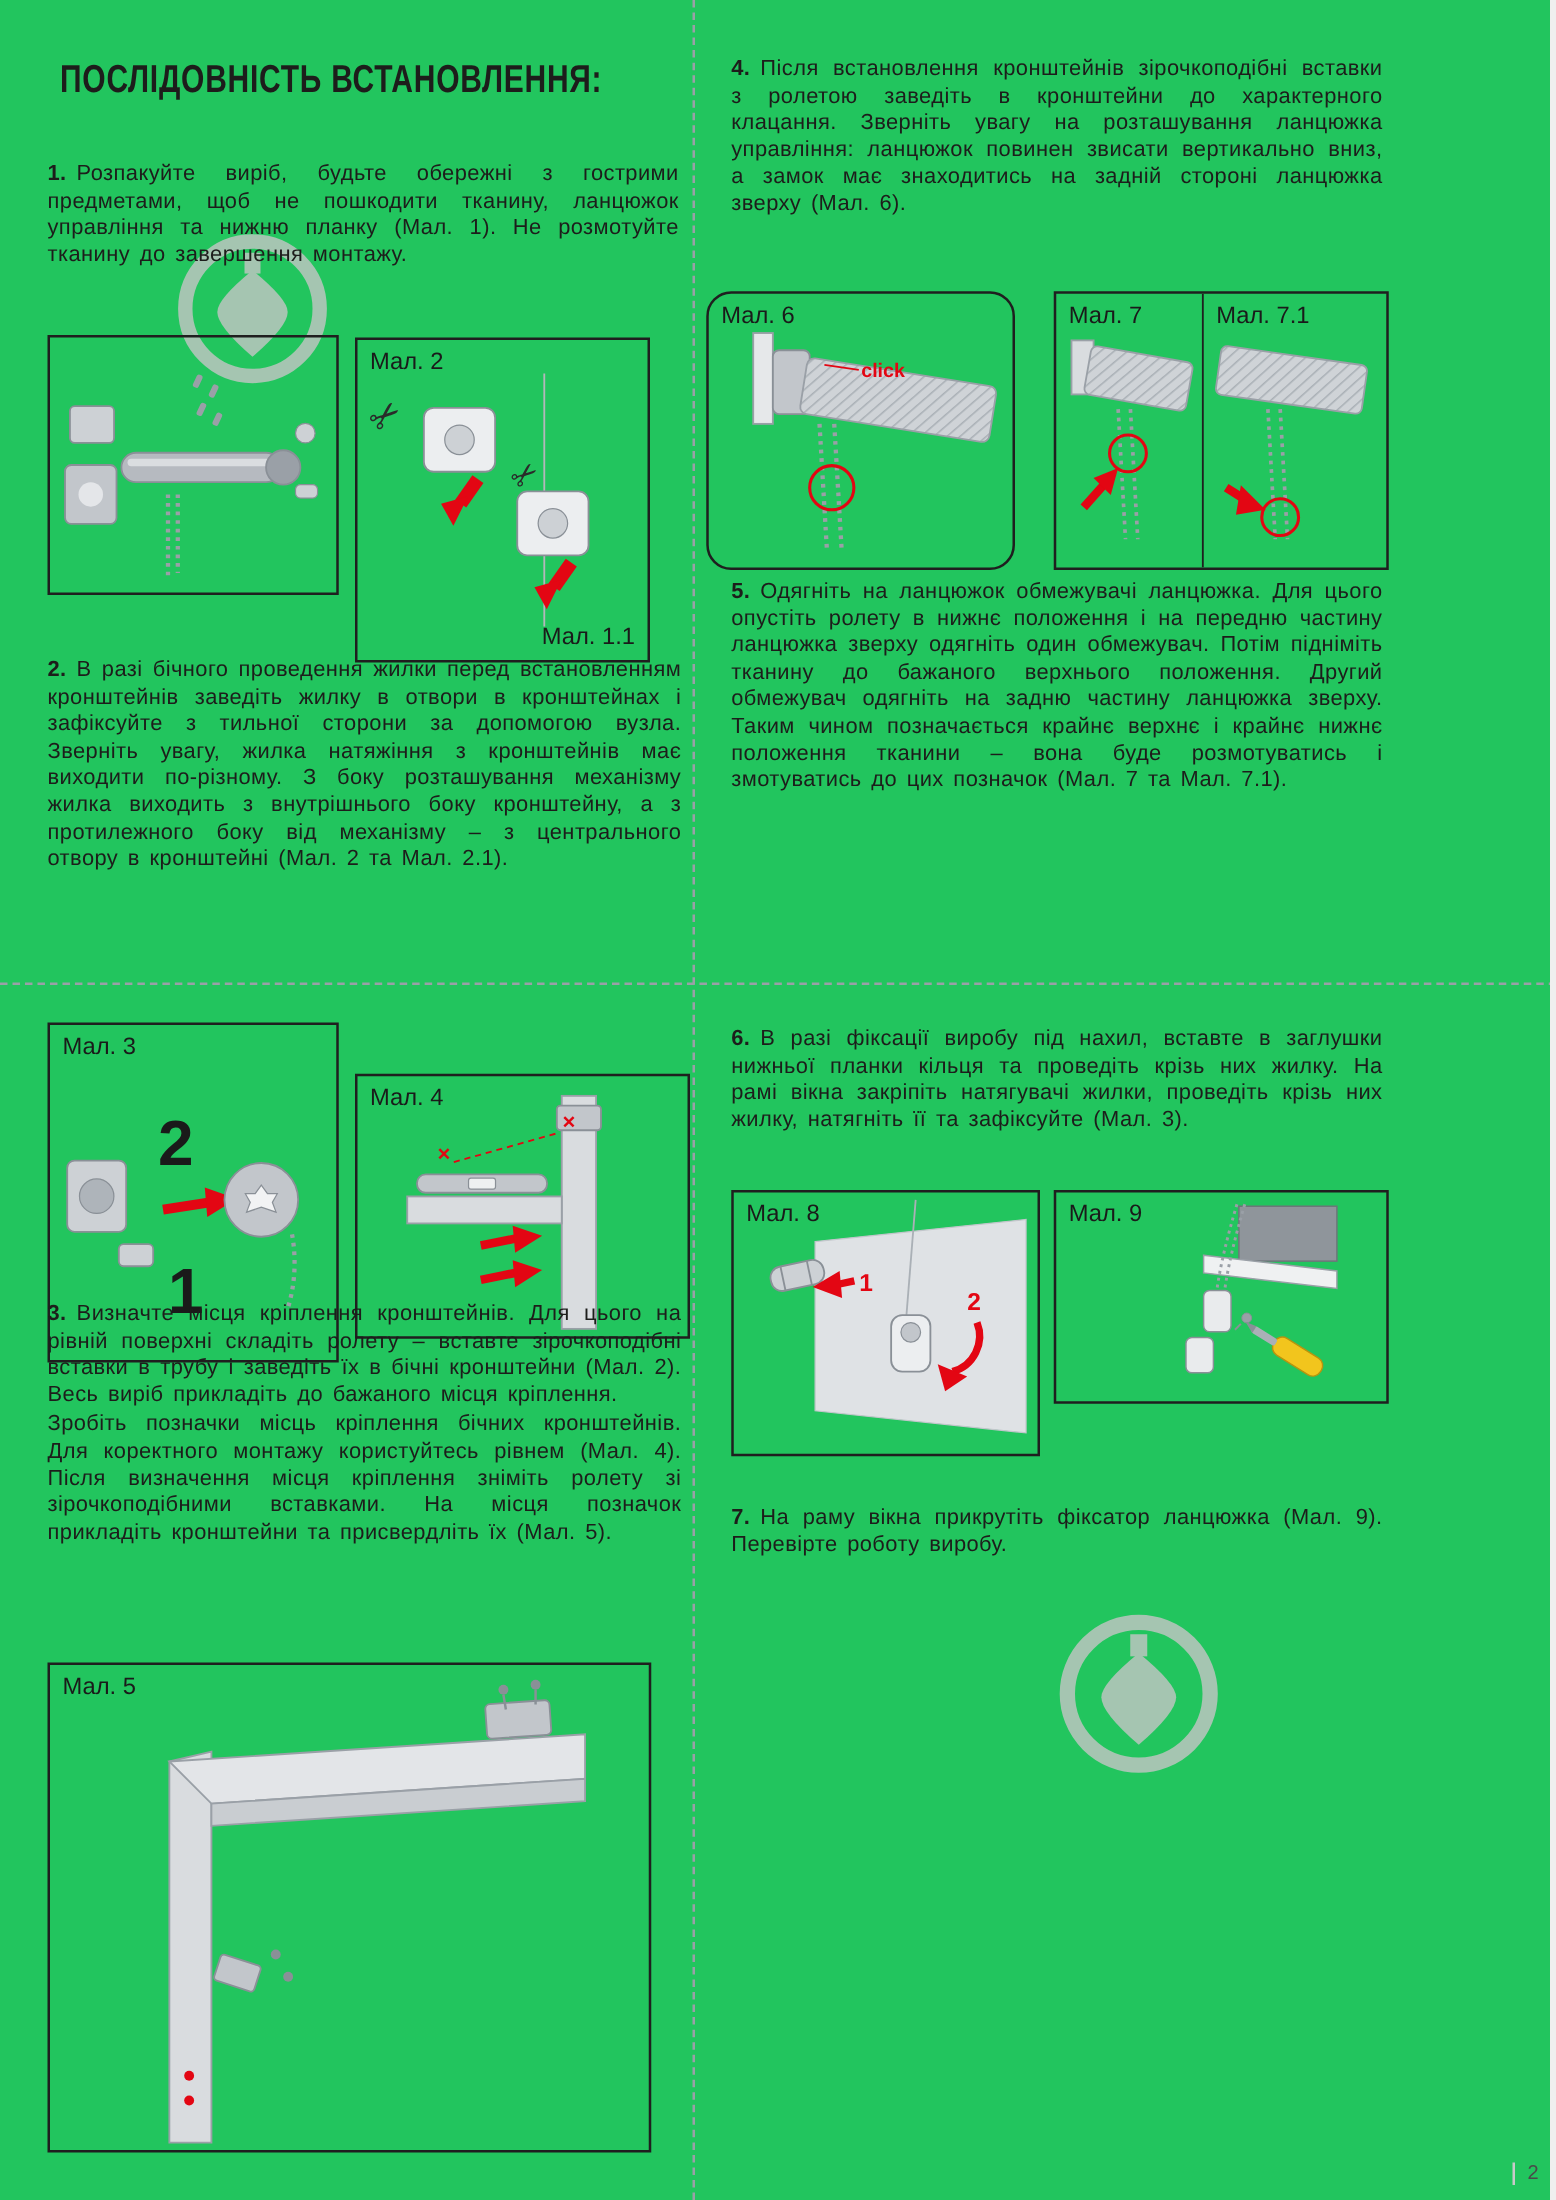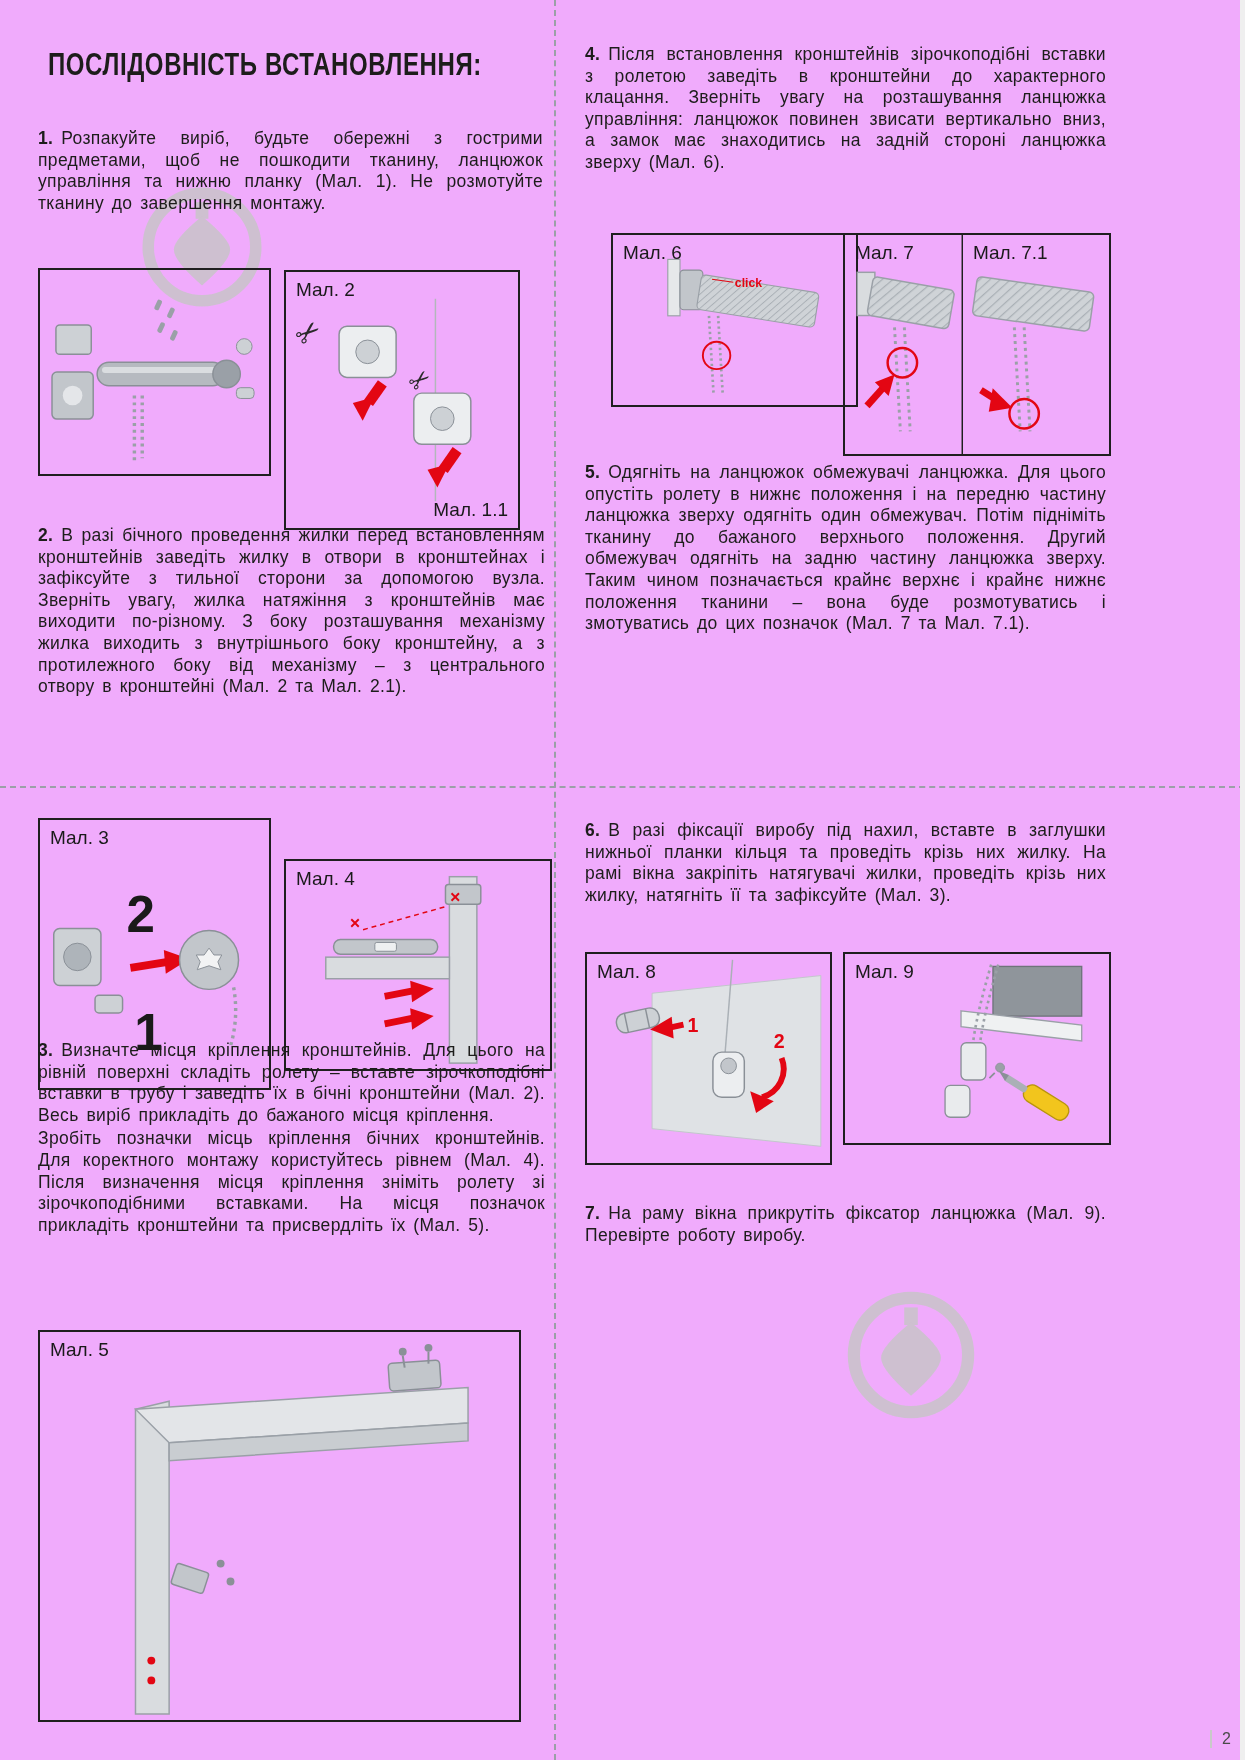--- a/index.html
+++ b/index.html
@@ -1,18 +1,18 @@
 <!DOCTYPE html>
 <html style="--accent-red: #e30613; --text: #1d1d1b; --watermark: #c6c6c6;"><head>
 <meta charset="utf-8">
 <style>
   * { margin:0; padding:0; box-sizing:border-box; }
   :root { --accent-red:#e30613; --ink:#1d1d1b; --wm:#c6c6c6; }
   html,body { background:#ffffff; }
-  .page { position:relative; width:1245px; height:1760px; background:#f0abfc;
+  .page { position:relative; width:1245px; height:1760px; background:#22c55e;
           font-family:"Liberation Sans", sans-serif; color:var(--ink); overflow:hidden; }
 
   .title { position:absolute; left:48px; top:46px; font-size:24px; font-weight:bold;
            letter-spacing:0.6px; transform:scaleY(1.3); transform-origin:left top; white-space:nowrap; z-index:2;}
 
   .step { position:absolute; font-size:17.5px; line-height:21.6px; text-align:justify;
           letter-spacing:0.35px; word-spacing:2.5px; z-index:2; }
   .step .num { font-weight:bold; margin-right:8px; }
   .step .p2 { display:block; margin-top:2px; }
 
@@ -166,21 +166,21 @@
       <circle cx="192" cy="252" r="4" fill="#8a9097"></circle>
       <circle cx="112" cy="332" r="4" class="red-f"></circle>
       <circle cx="112" cy="352" r="4" class="red-f"></circle>
     </svg>
   </div>
 
   <p class="step" style="left:585px; top:44px; width:521px;">
     <span class="num">4.</span><span>Після встановлення кронштейнів зірочкоподібні вставки з ролетою заведіть в кронштейни до характерного клацання. Зверніть увагу на розташування ланцюжка управління: ланцюжок повинен звисати вертикально вниз, а замок має знаходитись на задній стороні ланцюжка зверху (Мал. 6).</span>
   </p>
 
-  <div class="figbox" style="left:611px; top:233px; width:247px; height:174px;">
+  <div class="figbox" style="left:565px; top:233px; width:247px; height:223px;border-radius:20px;">
     <div class="figlabel">Мал. 6</div>
     <svg class="diagram" viewBox="0 0 247 223">
       <defs>
         <pattern id="h6" width="7" height="7" patternUnits="userSpaceOnUse" patternTransform="rotate(40)">
           <rect width="7" height="7" fill="#cfd3d7"></rect>
           <line x1="0" y1="0" x2="0" y2="7" stroke="#aab0b6" stroke-width="2.5"></line>
         </pattern>
       </defs>
       <rect x="36" y="32" width="16" height="74" fill="#e6e8ea" stroke="#9aa0a7" stroke-width="1.5"></rect>
       <rect x="52" y="46" width="30" height="52" rx="5" fill="#c2c6cb" stroke="#8a9097" stroke-width="1.5"></rect>
@@ -248,21 +248,21 @@
       <path d="M98 72 L84 75" class="red-s" stroke-width="6"></path>
       <polygon points="86,64 64,77 88,86" class="red-f"></polygon>
       <rect x="128" y="100" width="32" height="46" rx="9" fill="#eceef0" stroke="#8a9097" stroke-width="1.5"></rect>
       <circle cx="144" cy="114" r="8" fill="#c2c6cb" stroke="#8a9097"></circle>
       <text x="190" y="96" font-size="20" class="red-t">2</text>
       <path d="M198 106 A30 30 0 0 1 178 146" class="red-s" stroke-width="6"></path>
       <polygon points="166,140 190,150 172,162" class="red-f"></polygon>
     </svg>
   </div>
 
-  <div class="figbox" style="left:843px; top:952px; width:268px; height:193px;text-decoration:underline;">
+  <div class="figbox" style="left:843px; top:952px; width:268px; height:171px;text-decoration:underline;">
     <div class="figlabel">Мал. 9</div>
     <svg class="diagram" viewBox="0 0 268 213">
       <rect x="152" y="14" width="100" height="56" fill="#8f959b" stroke="#6e747a" stroke-width="1.5"></rect>
       <polygon points="116,64 252,80 252,98 116,82" fill="#eff1f2" stroke="#9aa0a7" stroke-width="1.5"></polygon>
       <path d="M150 12 C140 46 132 78 129 104" class="gray-dash" stroke-width="3"></path>
       <path d="M158 12 C148 46 140 78 137 104" class="gray-dash" stroke-width="3"></path>
       <rect x="116" y="100" width="28" height="42" rx="6" fill="#e9ebed" stroke="#8a9097" stroke-width="1.5"></rect>
       <rect x="98" y="148" width="28" height="36" rx="6" fill="#e9ebed" stroke="#8a9097" stroke-width="1.5"></rect>
       <circle cx="160" cy="128" r="5" fill="#9aa0a7" stroke="#8a9097"></circle>
       <line x1="154" y1="134" x2="148" y2="140" stroke="#8a9097" stroke-width="2"></line>

